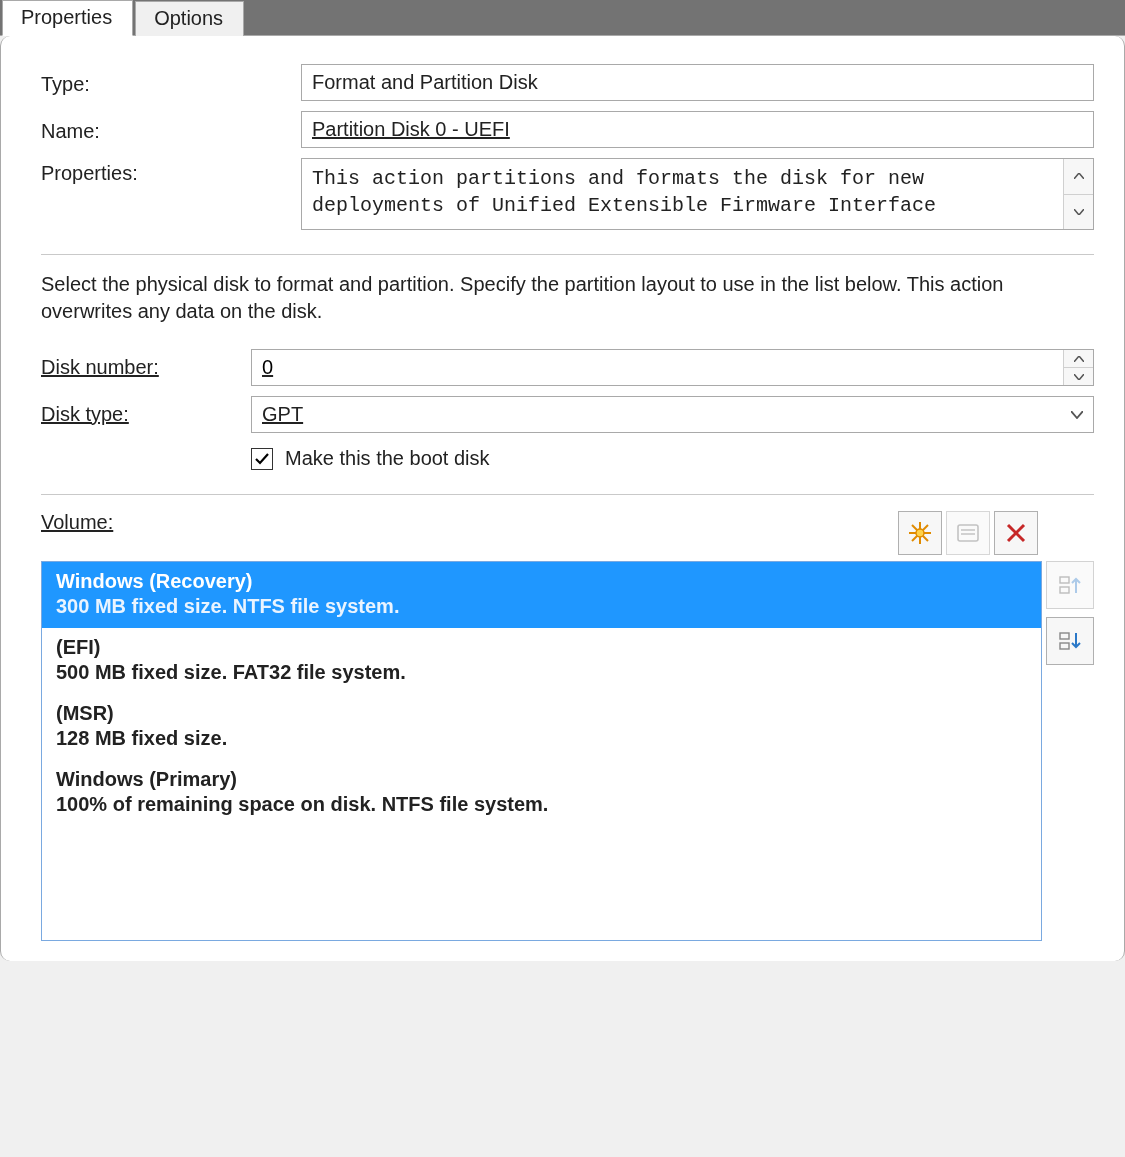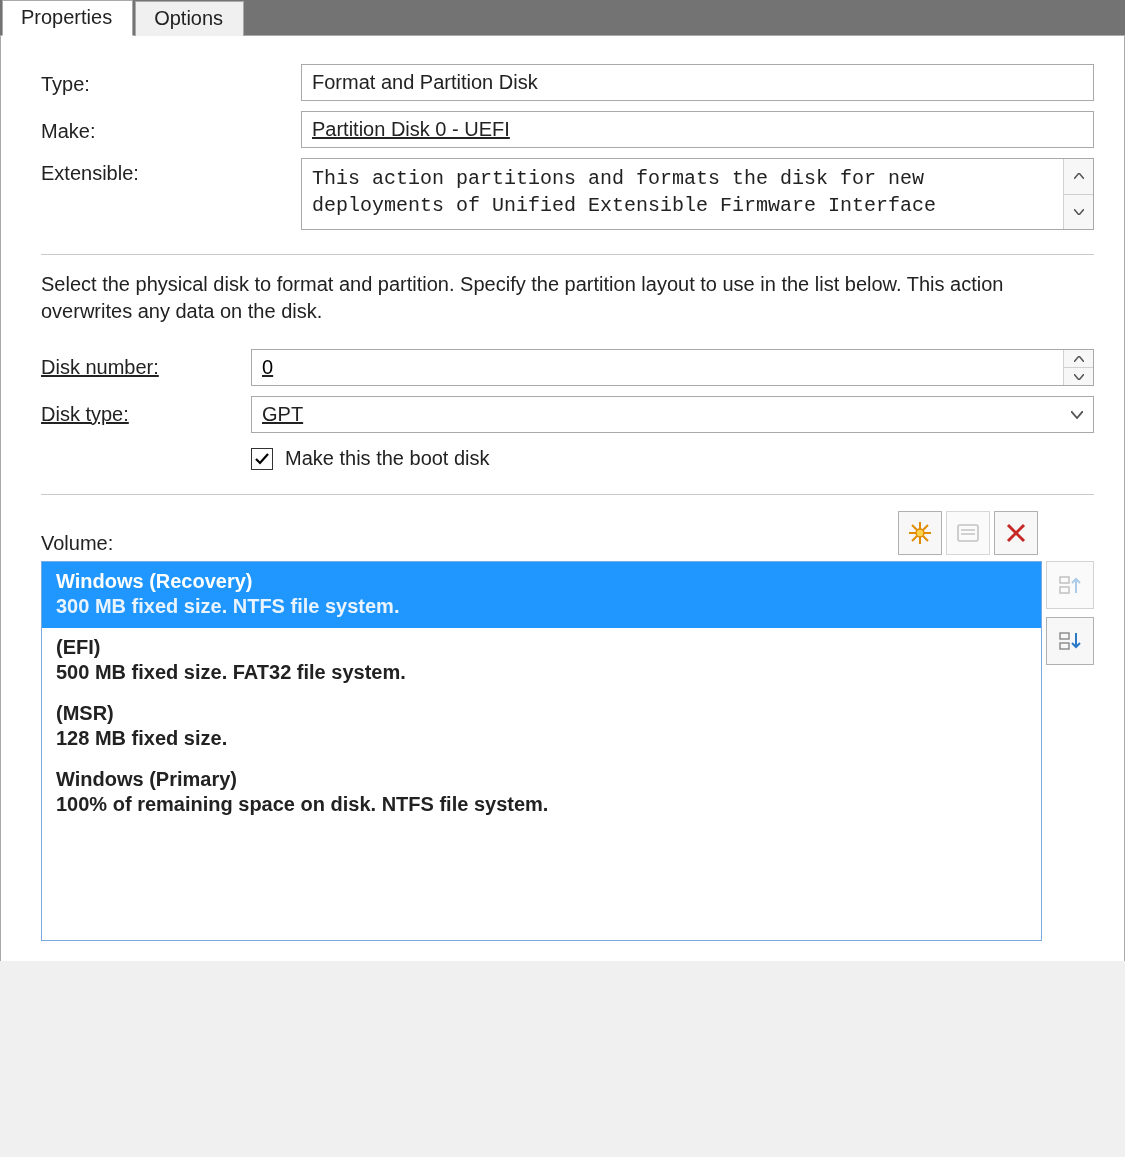--- a/index.html
+++ b/index.html
@@ -32,20 +32,21 @@
   .tab.active {
     background: #fff;
     border-bottom: 1px solid #fff;
     font-weight: 400;
   }
   .panel {
     background: #fff;
     padding: 18px 30px 20px 40px;
     border-left: 1px solid #a9a9a9;
     border-right: 1px solid #a9a9a9;
+    border-radius: 10px;
   }
 
   .form-row { display: flex; align-items: center; margin: 10px 0; }
   .form-row.top { align-items: flex-start; }
   .form-label { width: 260px; padding-top: 4px; color: #222; }
   .form-field { flex: 1; }
 
   .ro-field {
     border: 1px solid #a9a9a9;
     background: #fff;
@@ -144,21 +145,21 @@
     background: #fff;
     display: inline-flex;
     align-items: center;
     justify-content: center;
     margin-right: 12px;
     font-size: 18px;
     font-weight: bold;
     cursor: pointer;
   }
 
-  .vol-header { display: flex; align-items: flex-end; margin-bottom: 6px; }
+  .vol-header { display: flex; align-items: flex-start; margin-bottom: 6px; text-decoration: underline; }
   .vol-label { flex: 1; font-size: 20px; }
   .toolbar { display: flex; gap: 4px; margin-right: 56px; }
   .tool-btn {
     width: 44px; height: 44px;
     border: 1px solid #b0b0b0;
     background: #f7f7f7;
     display: flex;
     align-items: center;
     justify-content: center;
     cursor: pointer;
@@ -208,28 +209,28 @@
 <div class="panel">
 
   <div class="form-row">
     <div class="form-label">Type:</div>
     <div class="form-field">
       <div class="ro-field">Format and Partition Disk</div>
     </div>
   </div>
 
   <div class="form-row">
-    <div class="form-label">Make:</div>
+    <div class="form-label">Name:</div>
     <div class="form-field">
       <input class="text-field" type="text" value="Partition Disk 0 - UEFI" style="">
     </div>
   </div>
 
   <div class="form-row top">
-    <div class="form-label">Extensible:</div>
+    <div class="form-label">Properties:</div>
     <div class="form-field">
       <div class="desc-wrap">
         <div class="desc-text">This action partitions and formats the disk for new deployments of Unified Extensible Firmware Interface</div>
         <div class="desc-spin">
           <div class="spin-btn">
             <svg width="10" height="6">
                 <polyline points="0,6 5,0 10,6" fill="none" stroke="#555" stroke-width="1.5"></polyline>
               </svg>
           </div>
           <div class="spin-btn">

